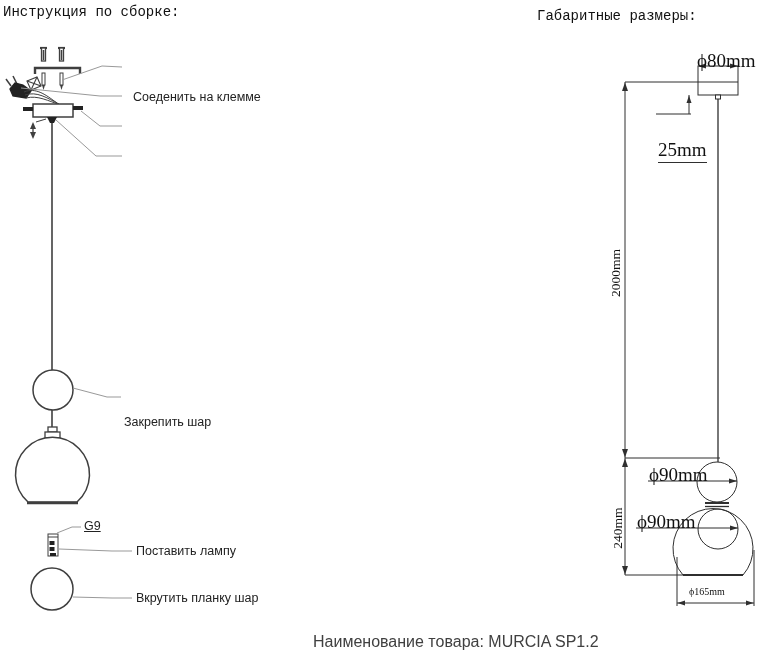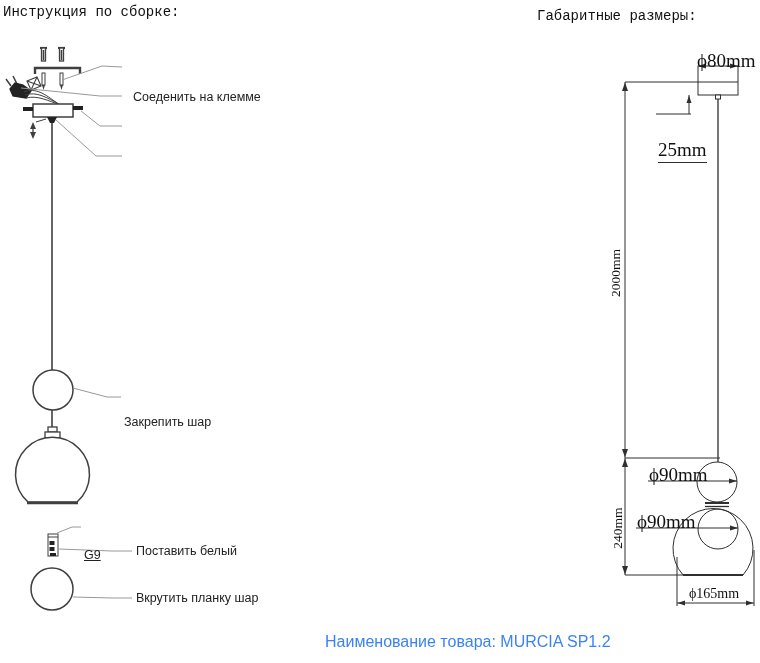--- a/index.html
+++ b/index.html
@@ -6,21 +6,21 @@
   .page{position:relative;width:760px;height:663px;background:#fff;overflow:hidden;
         font-family:"Liberation Sans",sans-serif;}
   .page svg{position:absolute;left:0;top:0;}
   .t{position:absolute;white-space:nowrap;color:#1c1c1c;}
   .title{font-size:14px;color:#111;font-family:Liberation Mono, monospace;}
   .lbl{font-size:12.5px;color:#222;}
   .dim{font-family:"Liberation Serif",serif;font-size:19px;color:#111;}
   .dim-rot{font-family:"Liberation Serif",serif;font-size:13.5px;color:#111;
            text-align:center;transform:rotate(-90deg);}
   .underl{border-bottom:1px solid #2f2f2f;padding-bottom:1px;}
-  .footer{font-size:16px;color:#3b82f6;margin-left:12px;}
+  .footer{font-size:16px;color:#404040;}
 </style>
 </head>
 <body>
 
 <div class="page">
 
   <svg width="760" height="663" viewBox="0 0 760 663">
 
     <g stroke="#3f3f3f" fill="none" stroke-width="1.3">
 
@@ -174,26 +174,26 @@
         <polygon points="746,600.5 753.5,603 746,605.5" fill="#2f2f2f" stroke="none"></polygon>
       </g>
     </g>
   </svg>
 
   <div class="t title" style="left:3px;top:4px;">Инструкция по сборке:</div>
   <div class="t title" style="left:537px;top:8px;">Габаритные размеры:</div>
 
   <div class="t lbl" style="left:133px;top:90px;">Соеденить на клемме</div>
   <div class="t lbl" style="left:124px;top:390px;margin-top:25px;">Закрепить шар</div>
-  <div class="t lbl" style="left:84px;top:548px;text-decoration:underline;">G9</div>
-  <div class="t lbl" style="left:136px;top:544px;">Поставить белый</div>
+  <div class="t lbl" style="left:84px;top:519px;text-decoration:underline;">G9</div>
+  <div class="t lbl" style="left:136px;top:544px;">Поставить лампу</div>
   <div class="t lbl" style="left:136px;top:591px;">Вкрутить планку шар</div>
 
   <div class="t dim" style="left:697px;top:50px;">ϕ80mm</div>
   <div class="t dim underl" style="left:658px;top:104px;margin-top:35px;">25mm</div>
   <div class="t dim-rot" style="left:586px;top:265px;width:60px;">2000mm</div>
   <div class="t dim-rot" style="left:593px;top:520px;width:50px;">240mm</div>
   <div class="t dim" style="left:649px;top:464px;">ϕ90mm</div>
   <div class="t dim" style="left:637px;top:511px;">ϕ90mm</div>
-  <div class="t dim" style="left:689px;top:586px;font-size:14px;">ϕ165mm</div>
+  <div class="t dim" style="left:689px;top:586px;font-size:10px;">ϕ165mm</div>
 
   <div class="t footer" style="left:313px;top:633px;">Наименование товара: MURCIA SP1.2</div>
 </div>
 
 </body></html>

